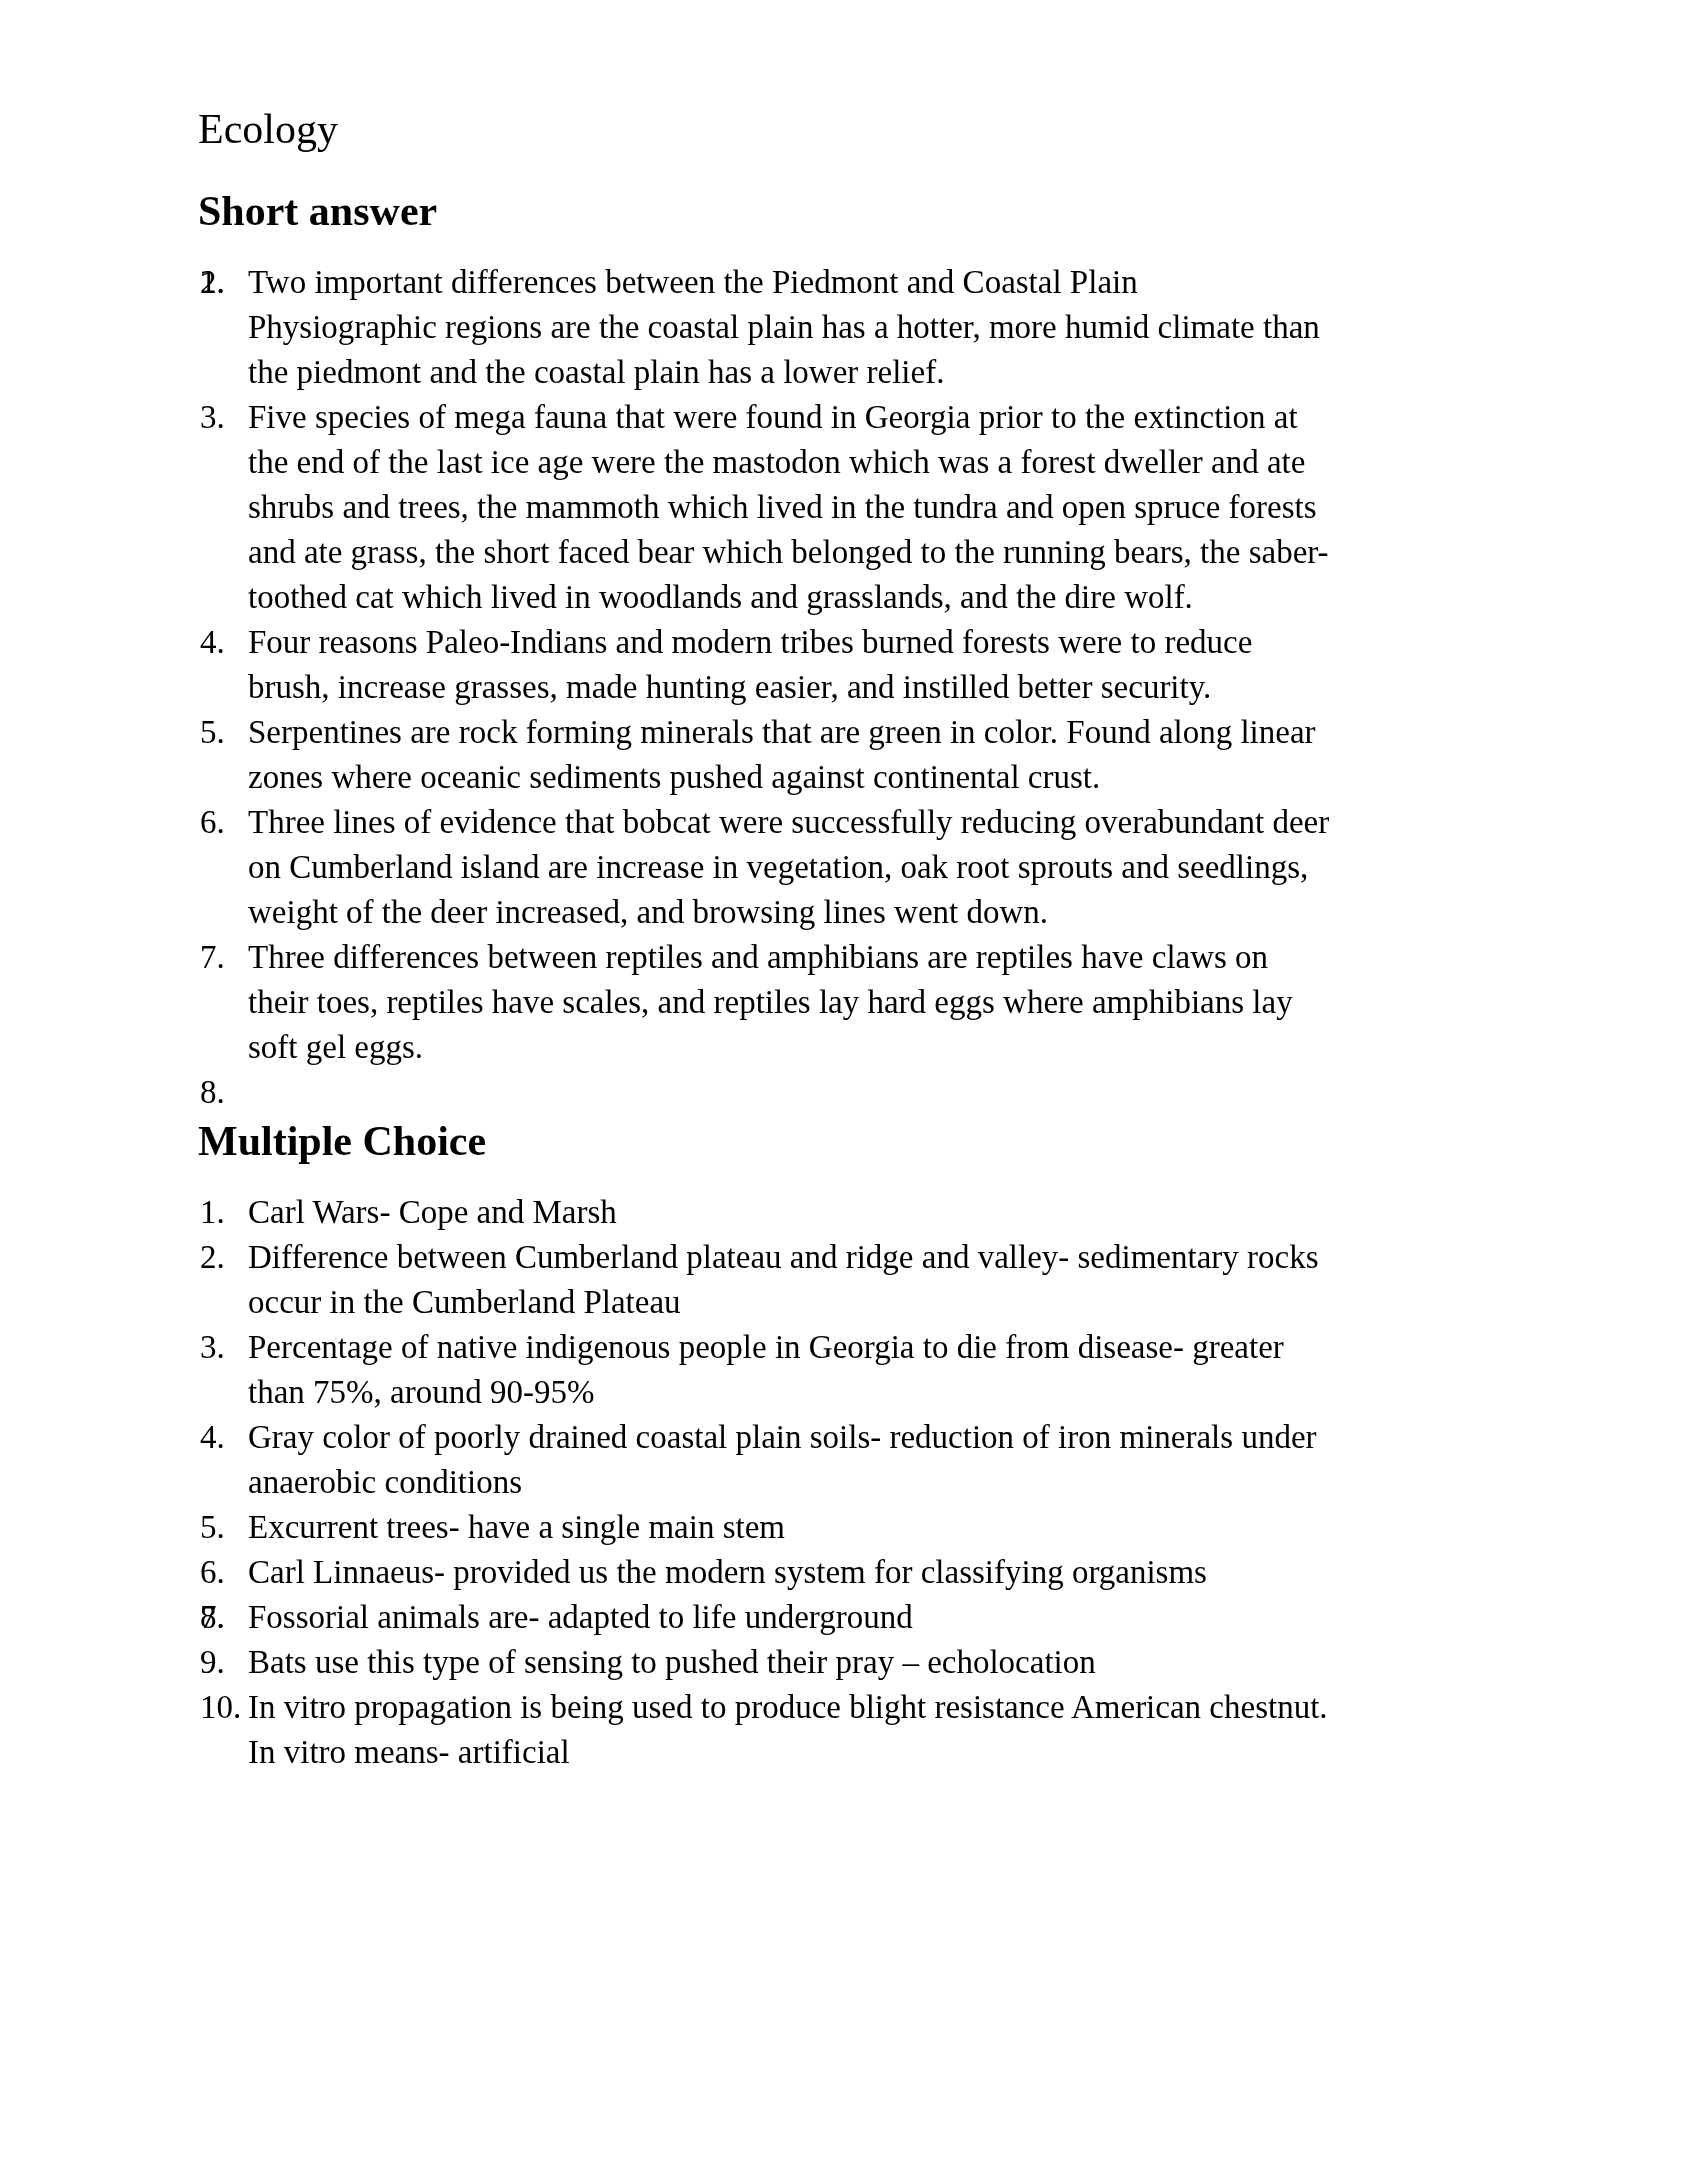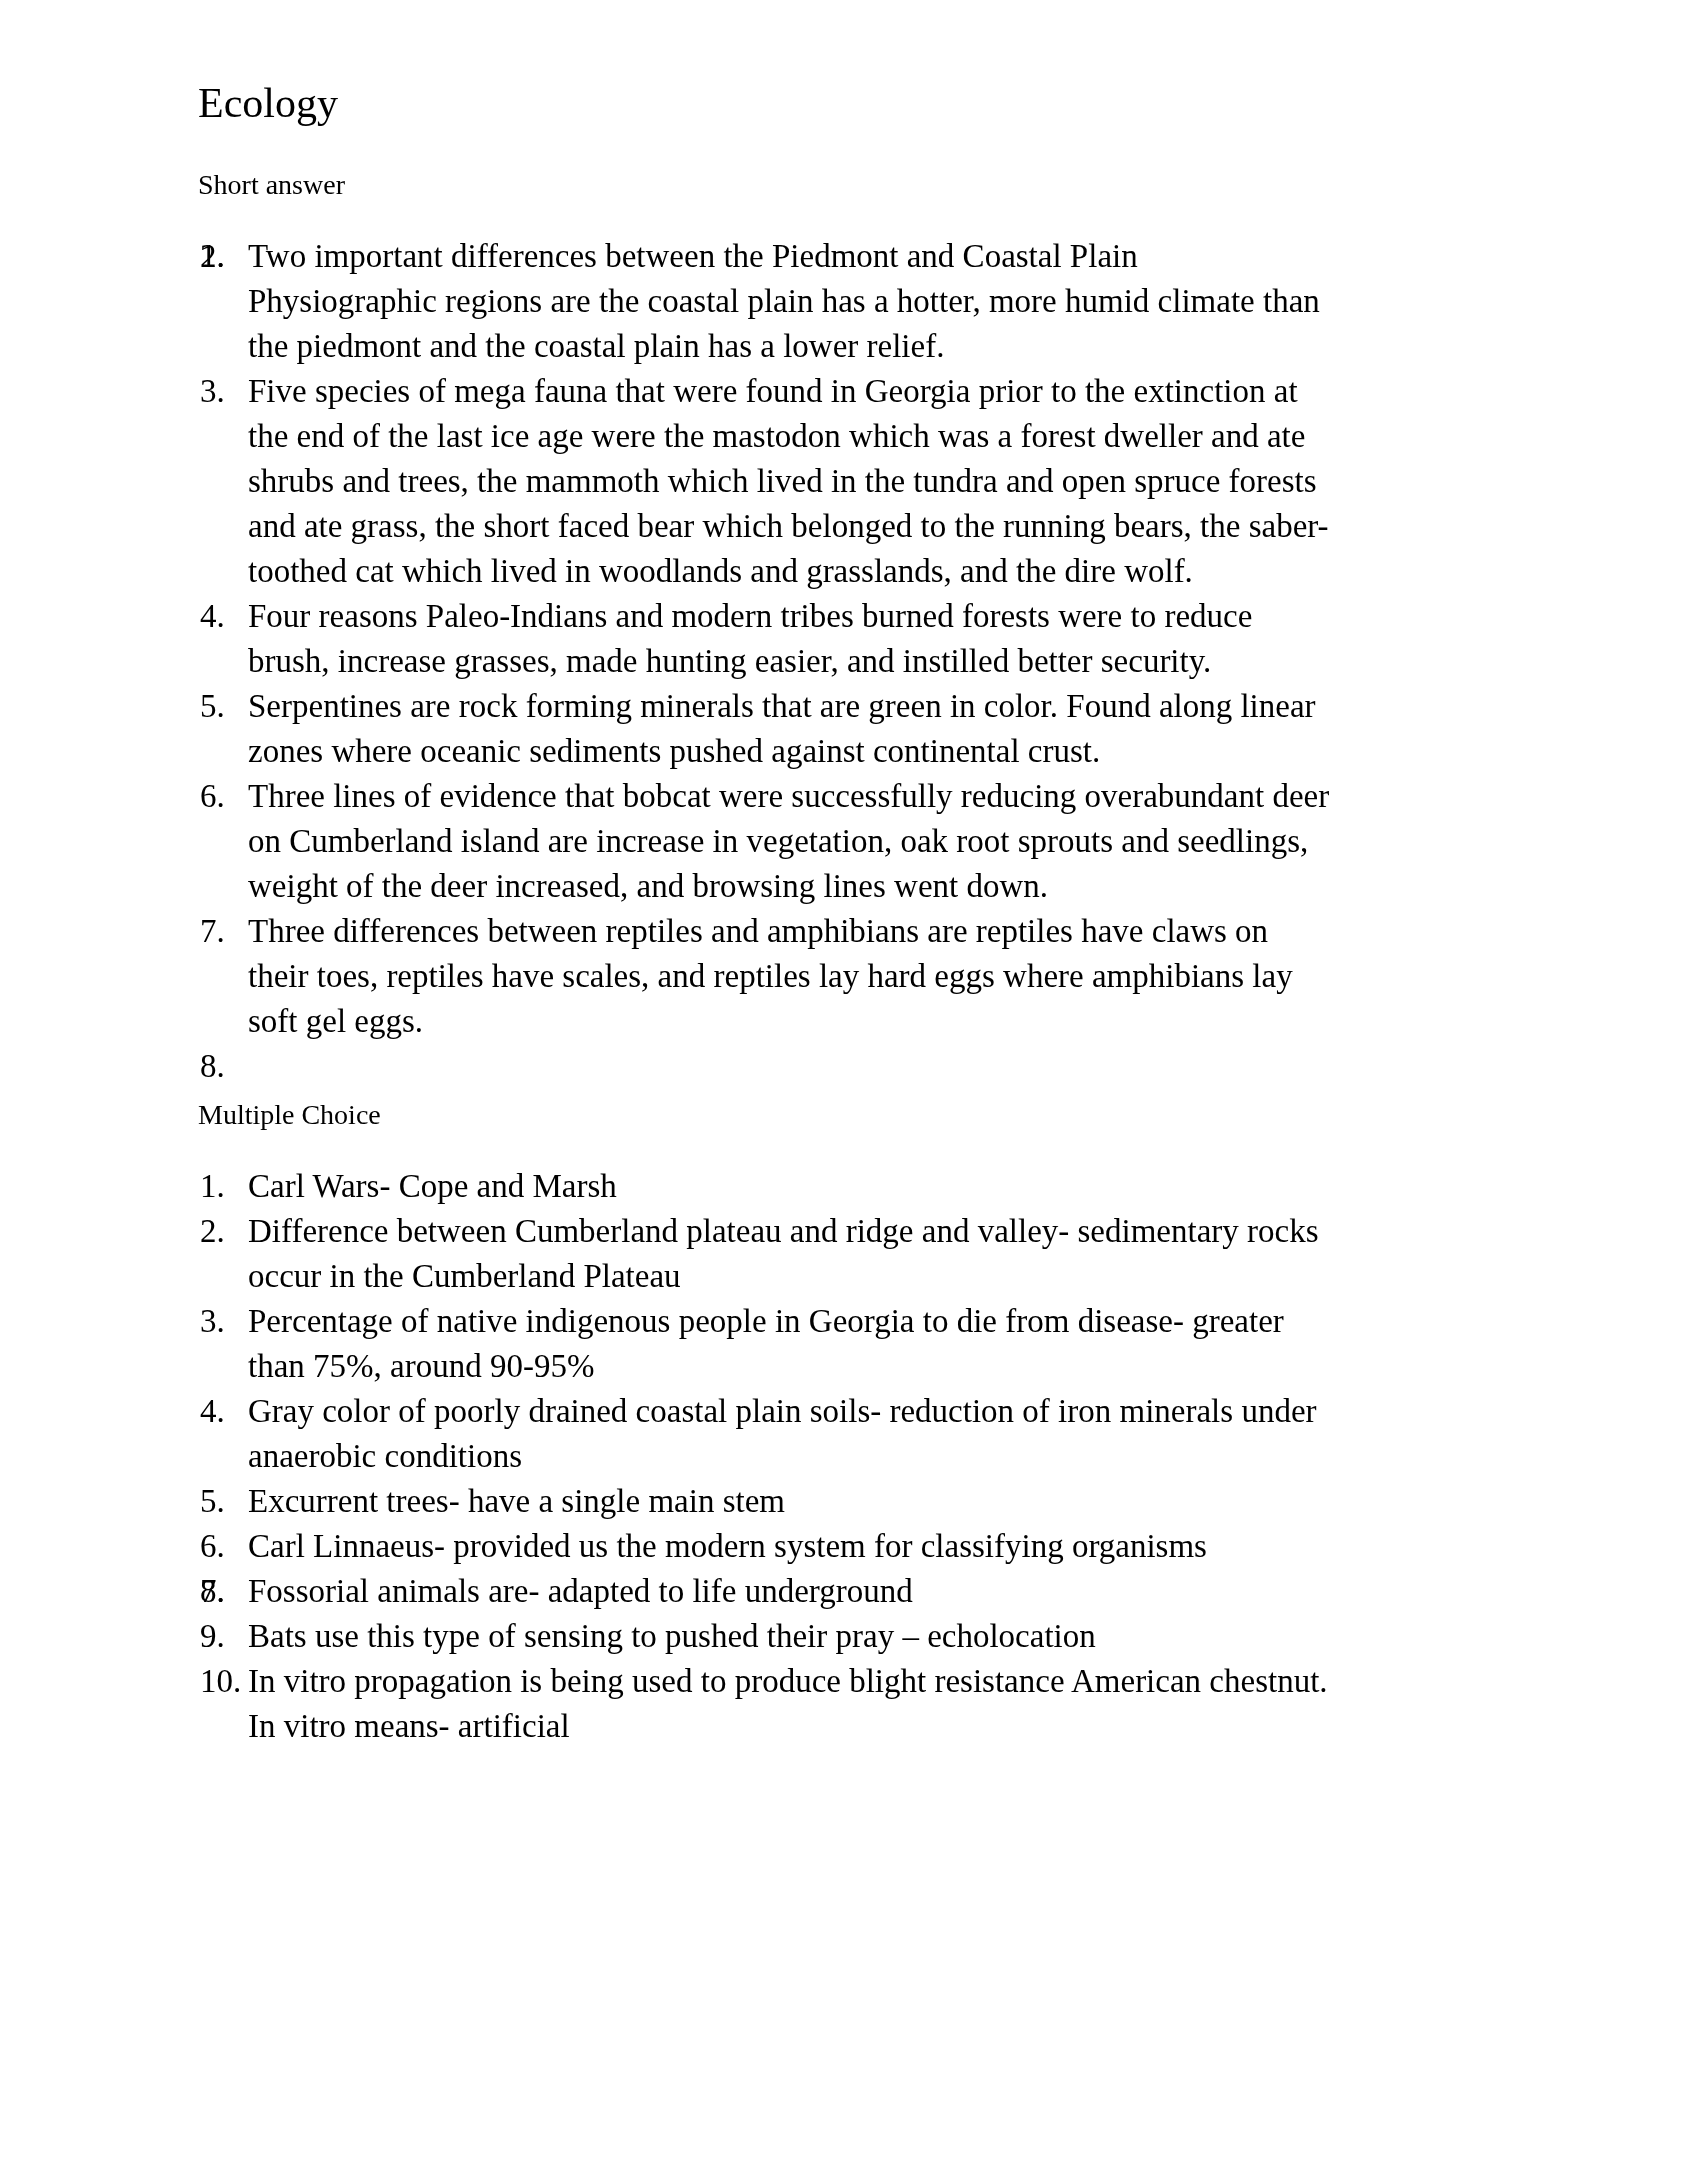--- a/index.html
+++ b/index.html
@@ -10,33 +10,33 @@
   body {
     width: 1683px;
     height: 2178px;
     font-family: "Liberation Serif", "DejaVu Serif", serif;
     color: #000000;
   }
   .page {
     box-sizing: border-box;
     width: 1532px;
     height: 2178px;
-    padding: 78px 198px 0 198px;
+    padding: 104px 198px 0 198px;
     background: #ffffff;
   }
   .doc-title {
     font-size: 42px;
     line-height: 50px;
     font-weight: 400;
     margin: 0 0 32px 0;
   }
   .section-heading {
-    font-size: 28px;
+    font-size: 42px;
     line-height: 50px;
-    font-weight: 400;
+    font-weight: 700;
     margin: 10px 0 24px 0;
   }
   .question-list {
     margin: 0 0 46px 0;
     padding: 0;
     list-style: none;
     font-size: 33px;
     line-height: 45px;
   }
   .question-list li {

